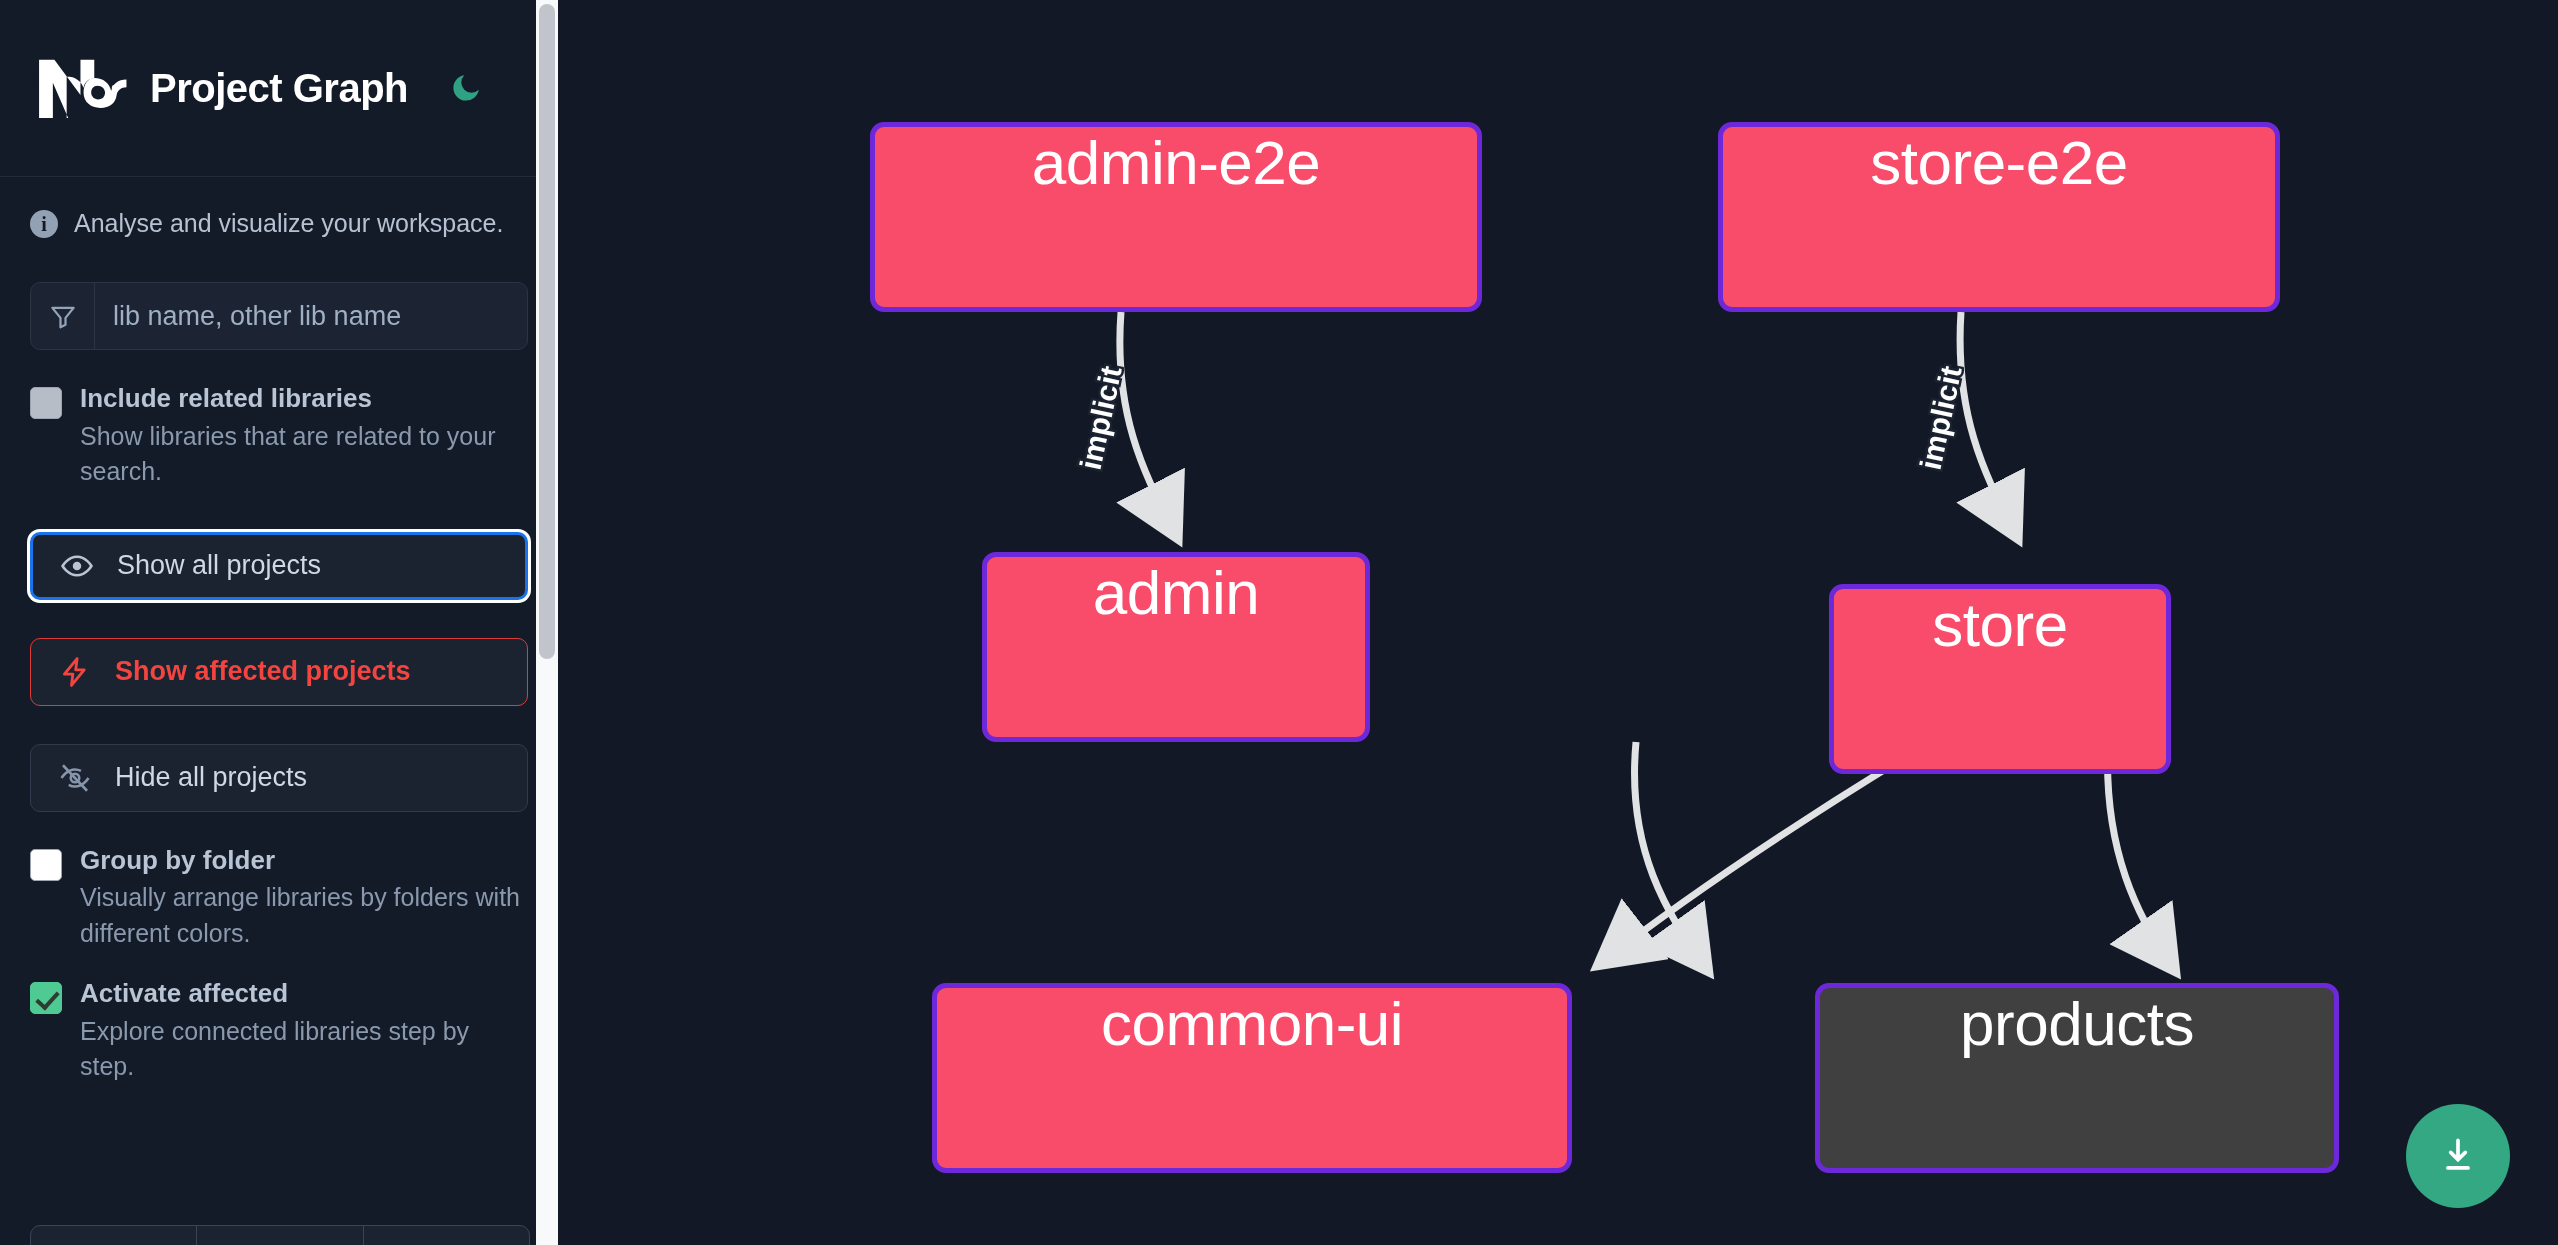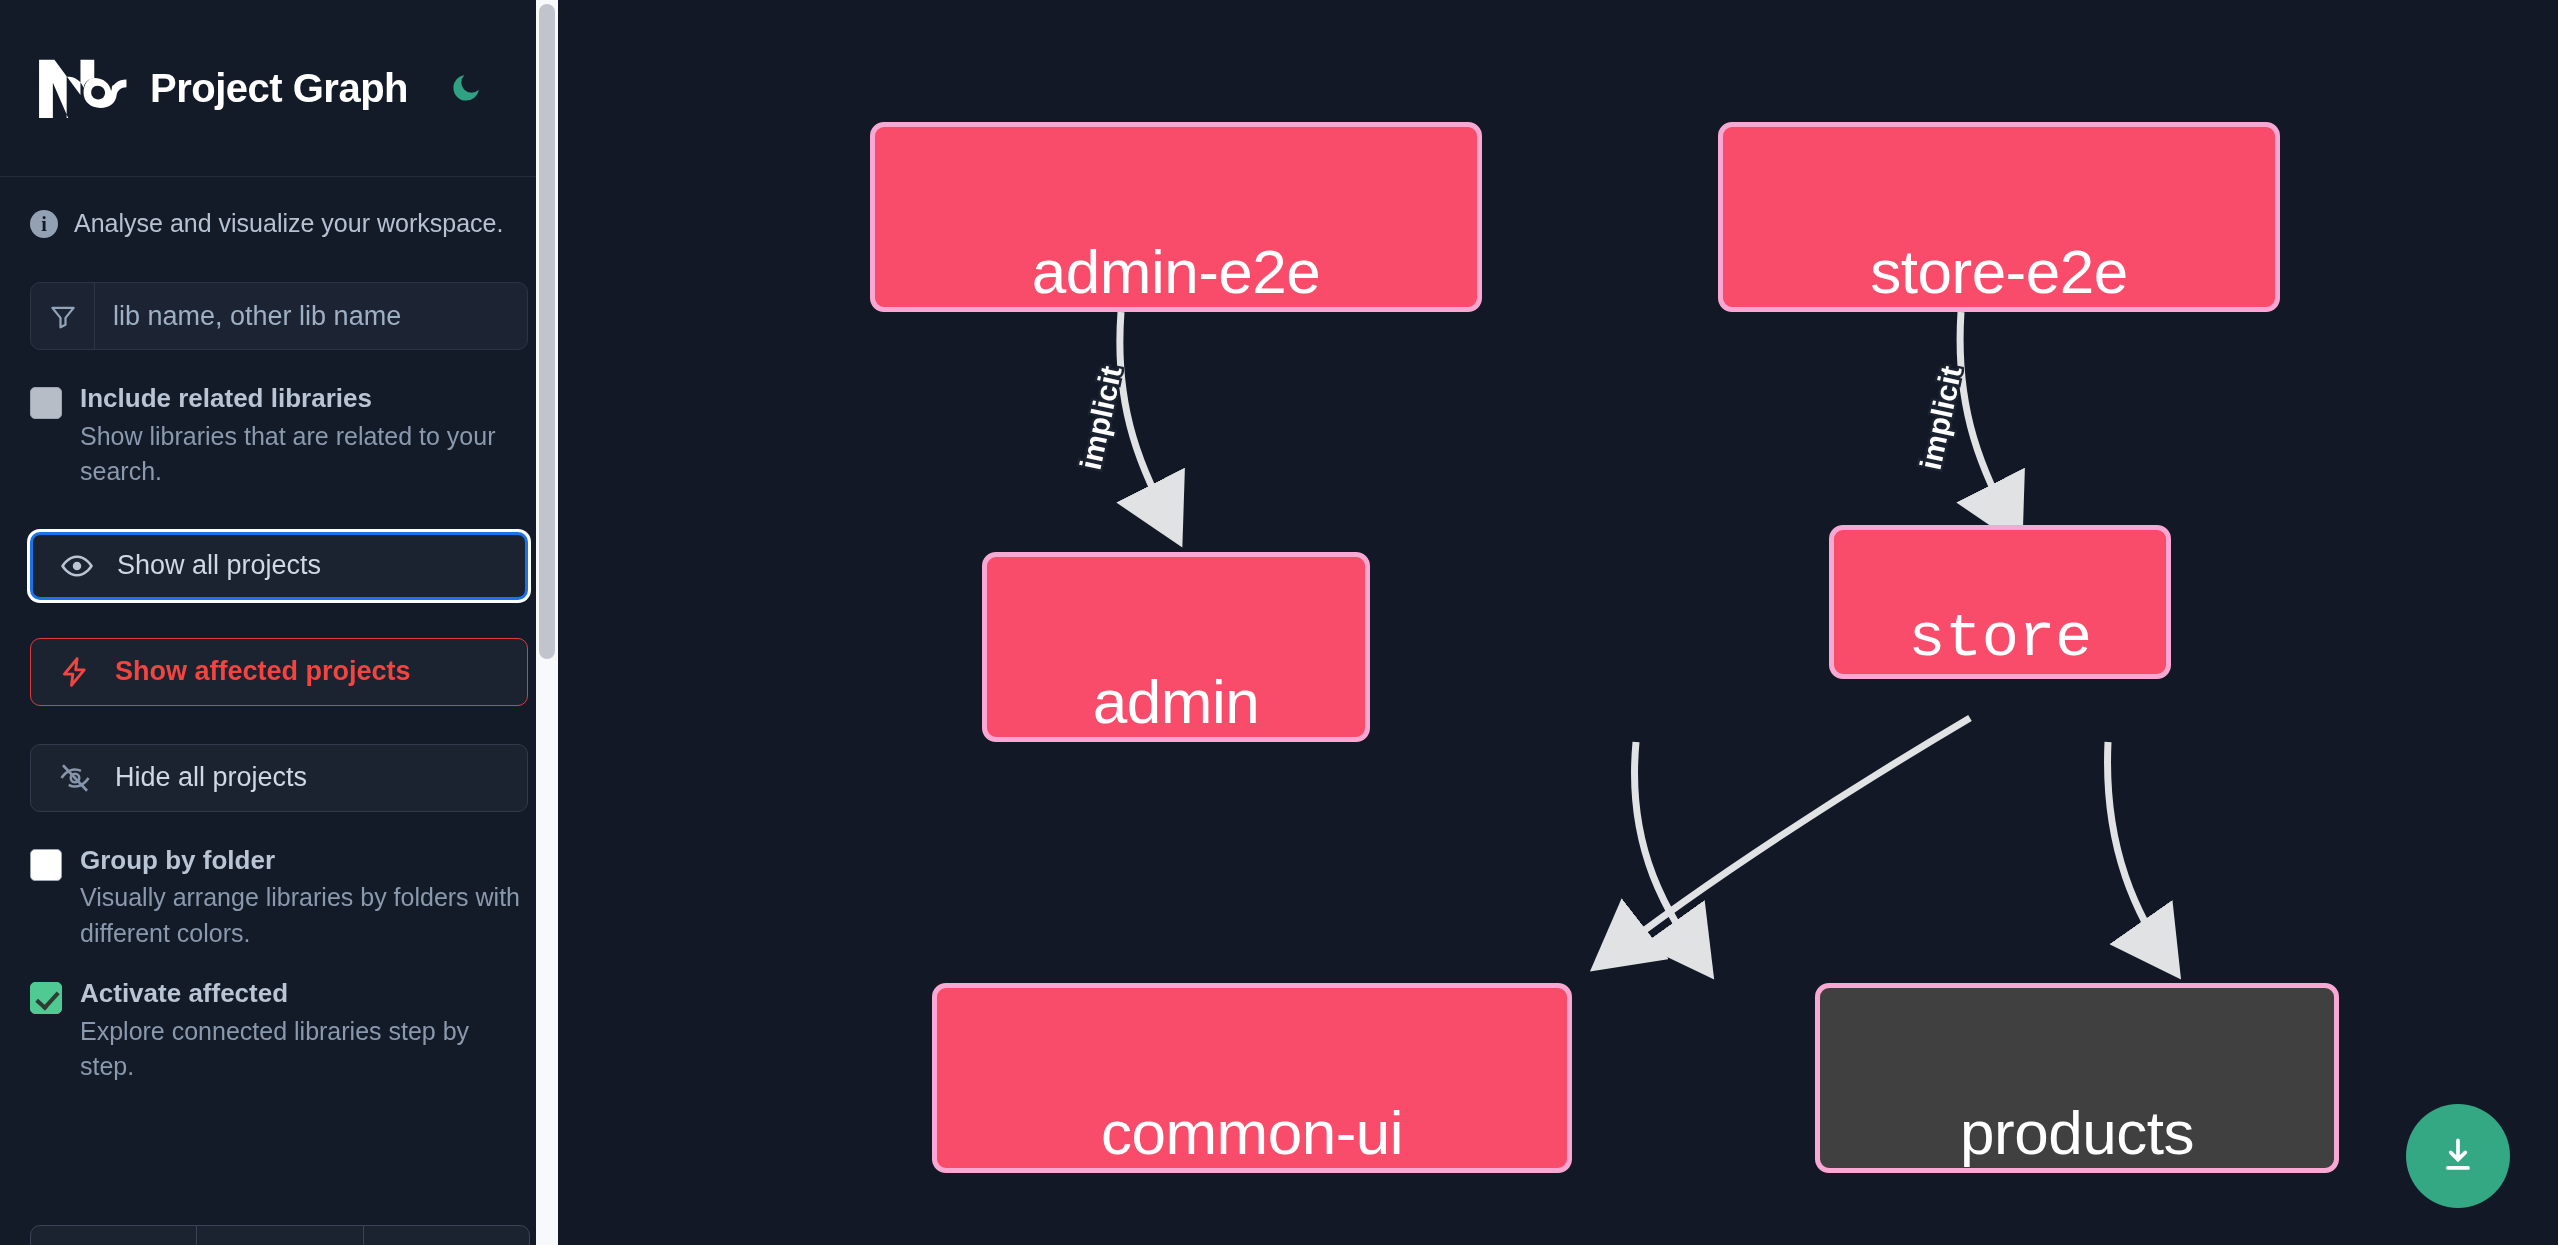--- a/index.html
+++ b/index.html
@@ -129,22 +129,22 @@
 
   
   .graph {
     position: relative; flex: 1; height: 1245px;
     background: #121826; overflow: hidden;
   }
   .graph-svg { position: absolute; inset: 0; width: 100%; height: 100%; }
   .node {
     position: absolute;
     border-radius: 14px;
-    border: 5px solid #f9a8d4;
-    display: flex; align-items: flex-end; justify-content: center;
+    border: 5px solid #6d28d9;
+    display: flex; align-items: flex-start; justify-content: center;
     color: #ffffff; cursor: pointer;
     font-family: "Liberation Sans", sans-serif;
     font-size: 62px; letter-spacing: -0.5px;
     white-space: nowrap;
   }
   .node.pink { background: #f94c6b; }
   .node.grey { background: #404040; }
 
   .download-fab {
     position: absolute; right: 48px; bottom: 37px;
@@ -286,21 +286,21 @@
 
     <div class="node pink" style="left:312px; top:122px; width:612px; height:190px;">
       <span>admin-e2e</span>
     </div>
     <div class="node pink" style="left:1160px; top:122px; width:562px; height:190px;">
       <span>store-e2e</span>
     </div>
     <div class="node pink" style="left:424px; top:552px; width:388px; height:190px;">
       <span>admin</span>
     </div>
-    <div class="node pink" style="left:1271px; top:525px; width:342px; height:154px;font-family:Liberation Mono, monospace;">
+    <div class="node pink" style="left:1271px; top:584px; width:342px; height:190px;">
       <span>store</span>
     </div>
     <div class="node pink" style="left:374px; top:983px; width:640px; height:190px;">
       <span>common-ui</span>
     </div>
     <div class="node grey" style="left:1257px; top:983px; width:524px; height:190px;">
       <span>products</span>
     </div>
 
     <button class="download-fab">

